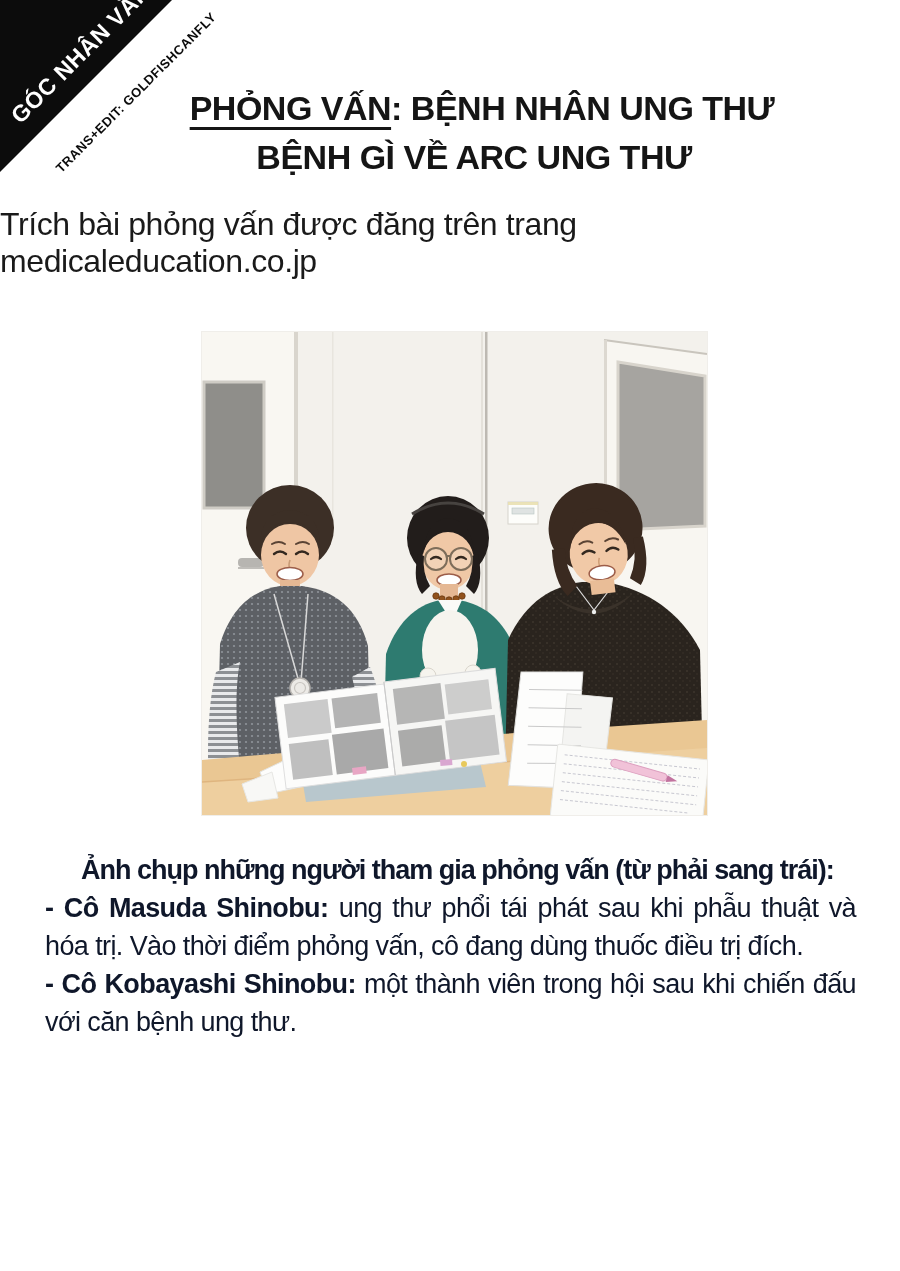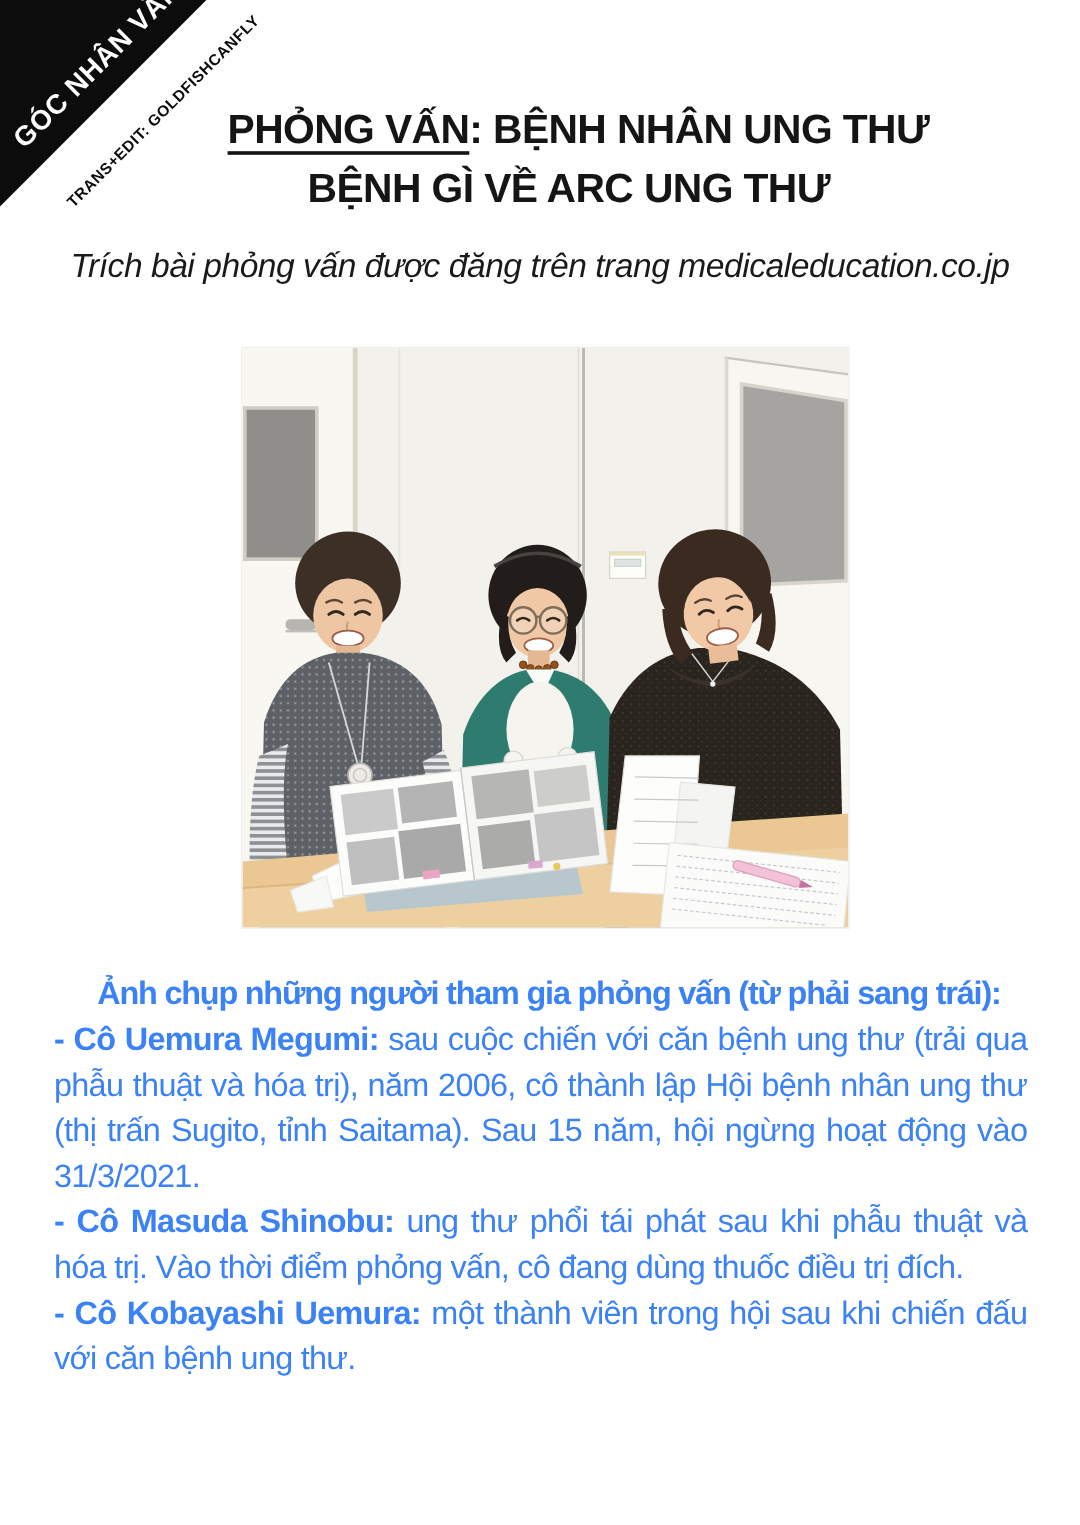--- a/index.html
+++ b/index.html
@@ -42,40 +42,39 @@
   }
   .title .u{
     text-decoration:underline;
     text-decoration-thickness:3px;
     text-underline-offset:7px;
     margin-left:16px;
   }
   
   .source{
     margin:24px 0 0 0;
-    text-align:center;
-    font-size:28px;letter-spacing:-0.4px;
+    text-align:left;
+    font-size:32px;letter-spacing:-0.4px;
     color:#1a1a1a;
-    font-style:italic;
   }
   
   .photo{
     position:relative;
     margin:52px 0 0 202px;
     width:505px;height:483px;
     outline:1px solid #f0eeea;
   }
   .photo svg{display:block;}
   
   .bodytext{
     margin:36px 44px 0 45px;
     font-size:27px;line-height:38px;
     letter-spacing:-0.6px;
     text-align:justify;
-    color:#3b82f6;
+    color:#0f172a;
   }
   .bodytext p{margin:0;}
   .caption{font-weight:bold;text-indent:36px;letter-spacing:-1px;}
   .lead{font-weight:bold;}
 </style>
 </head>
 <body>
 
 <div class="page">
 
@@ -274,18 +273,17 @@
         <g transform="rotate(10 438 440)">
           <rect x="406" y="434" width="58" height="8" rx="4" fill="#f1c2d8" stroke="#dd9fbf" stroke-width="1"></rect>
           <polygon points="464,435 475,438 464,442" fill="#c2739f"></polygon>
         </g>
       </g>
     </svg>
   </div>
 
   <div class="bodytext">
     <p class="caption">Ảnh chụp những người tham gia phỏng vấn (từ phải sang trái):</p>
-    <p><span class="lead">- Cô Uemura Megumi:</span><span> sau cuộc chiến với căn bệnh ung thư (trải qua phẫu thuật và hóa trị), năm 2006, cô thành lập Hội bệnh nhân ung thư (thị trấn Sugito, tỉnh Saitama). Sau 15 năm, hội ngừng hoạt động vào 31/3/2021.</span></p>
     <p><span class="lead">- Cô Masuda Shinobu:</span><span> ung thư phổi tái phát sau khi phẫu thuật và hóa trị. Vào thời điểm phỏng vấn, cô đang dùng thuốc điều trị đích.</span></p>
-    <p><span class="lead">- Cô Kobayashi Uemura:</span><span> một thành viên trong hội sau khi chiến đấu với căn bệnh ung thư.</span></p>
+    <p><span class="lead">- Cô Kobayashi Shinobu:</span><span> một thành viên trong hội sau khi chiến đấu với căn bệnh ung thư.</span></p>
   </div>
 
 </div>
 
 </body></html>

